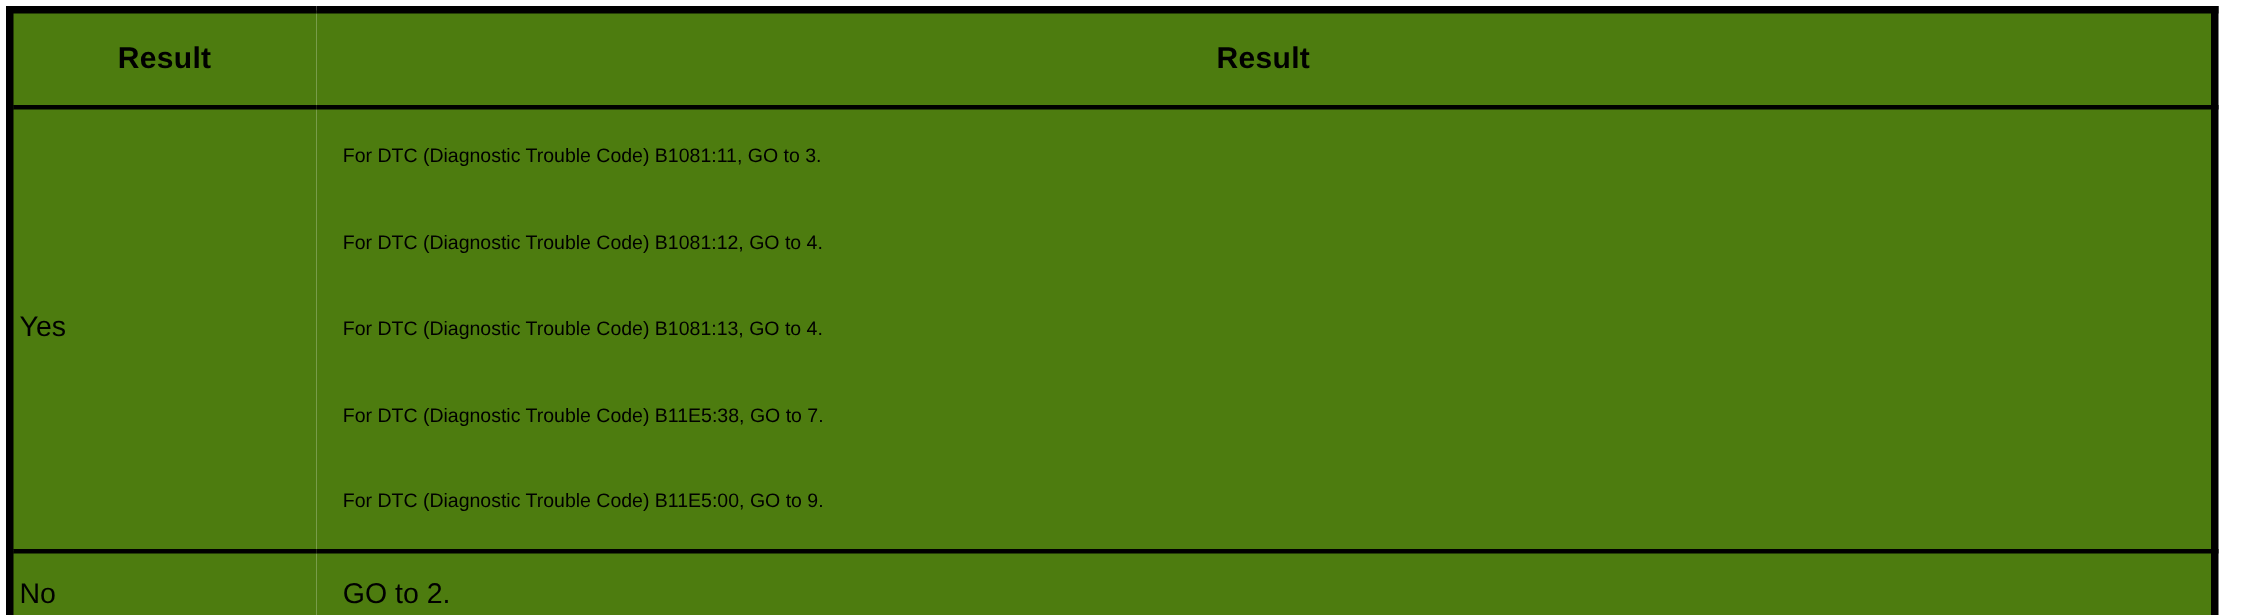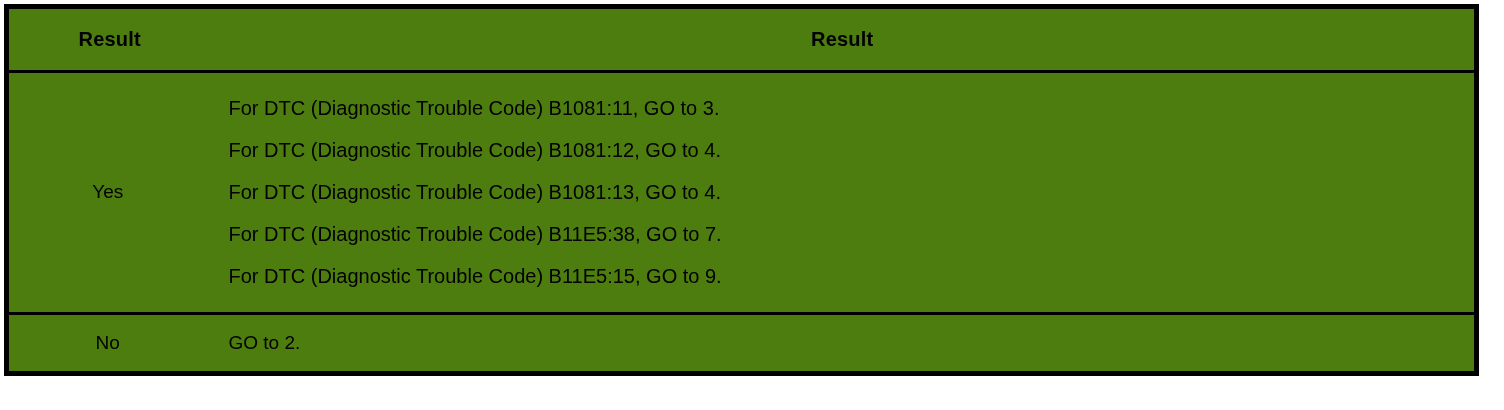--- a/index.html
+++ b/index.html
@@ -77,49 +77,49 @@
     letter-spacing: 0.2px;
   }
 
   
   .result-label {
     display: block;
     font-size: 19px;
     line-height: 1.2;
     padding-left: 4px;
     padding-right: 8px;
-    text-align: center;
+    text-align: left;
   }
 
   .row-yes .cell-result {
     vertical-align: middle;
   }
 
   .action-list {
     list-style: none;
     margin: 0;
     padding: 0;
   }
 
   .row-yes .cell-action {
     padding: 23px 0 24px 0;
   }
 
   .action-line {
     display: block;
-    font-size: 20px;
+    font-size: 13px;
     line-height: 1.2;
     padding-left: 18px;
     padding-right: 10px;
     margin: 0;
     white-space: nowrap;
   }
 
   .action-line + .action-line {
-    margin-top: 18px;
+    margin-top: 42px;
   }
 
   .row-no .cell-result,
   .row-no .cell-action {
     height: 56px;
   }
 
   .row-no .result-label,
   .row-no .action-single {
     display: block;
@@ -159,21 +159,21 @@
       <tr class="row-yes">
         <td class="cell-result">
           <span class="result-label">Yes</span>
         </td>
         <td class="cell-action">
           <div class="action-list">
             <span class="action-line">For DTC (Diagnostic Trouble Code) B1081:11, GO to 3.</span>
             <span class="action-line">For DTC (Diagnostic Trouble Code) B1081:12, GO to 4.</span>
             <span class="action-line">For DTC (Diagnostic Trouble Code) B1081:13, GO to 4.</span>
             <span class="action-line">For DTC (Diagnostic Trouble Code) B11E5:38, GO to 7.</span>
-            <span class="action-line">For DTC (Diagnostic Trouble Code) B11E5:15, GO to 9.</span>
+            <span class="action-line">For DTC (Diagnostic Trouble Code) B11E5:00, GO to 9.</span>
           </div>
         </td>
       </tr>
 
       <tr class="row-no">
         <td class="cell-result">
           <span class="result-label">No</span>
         </td>
         <td class="cell-action">
           <span class="action-single">GO to 2.</span>

